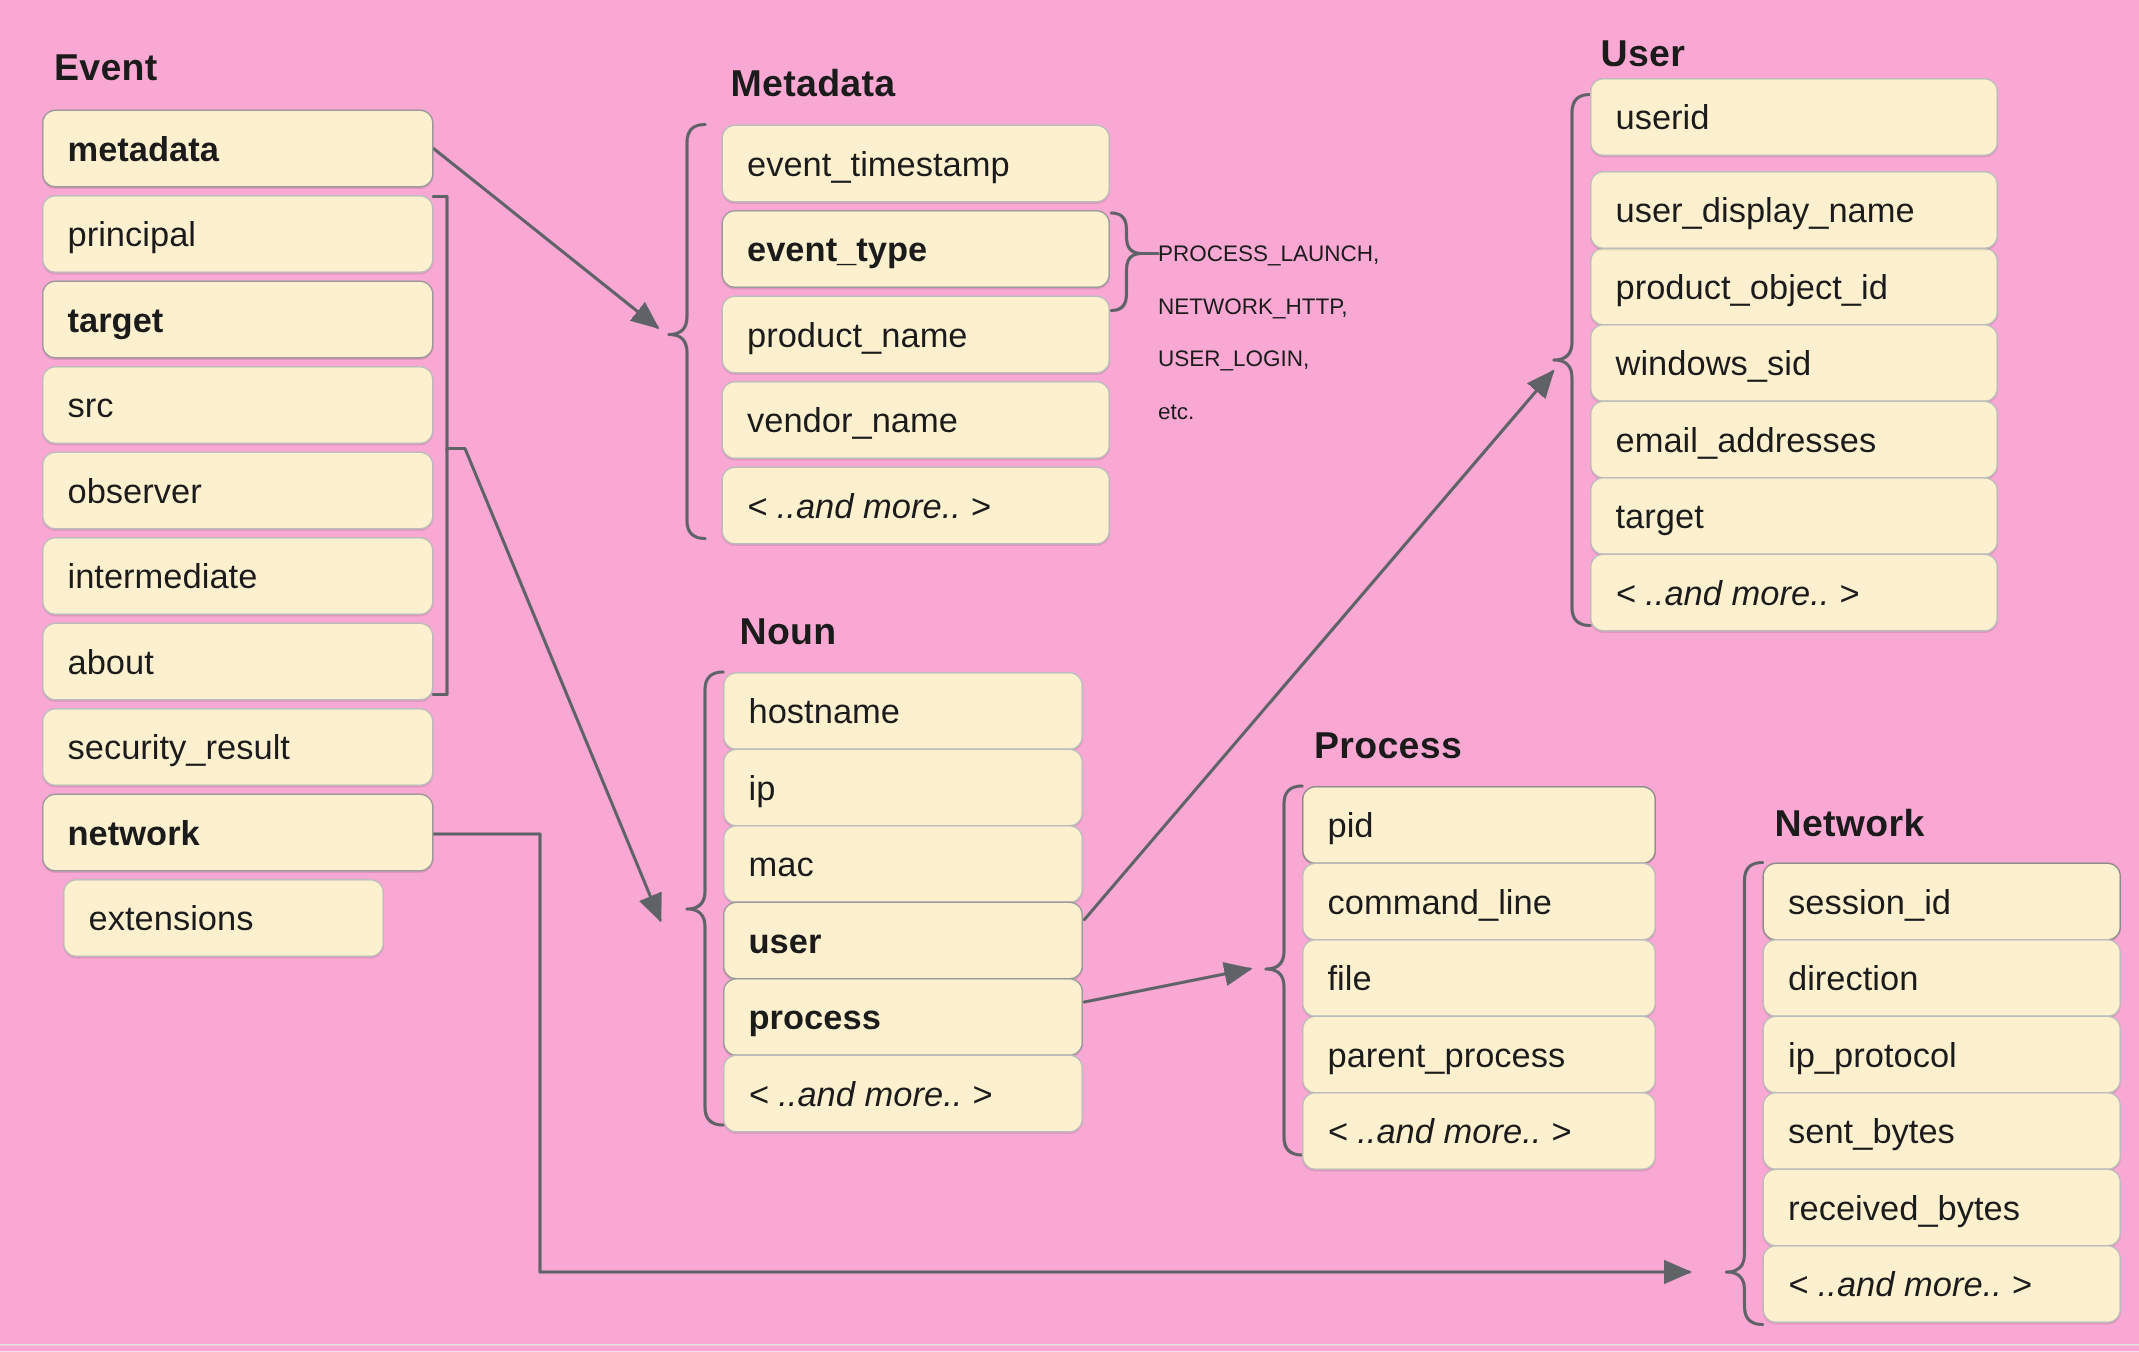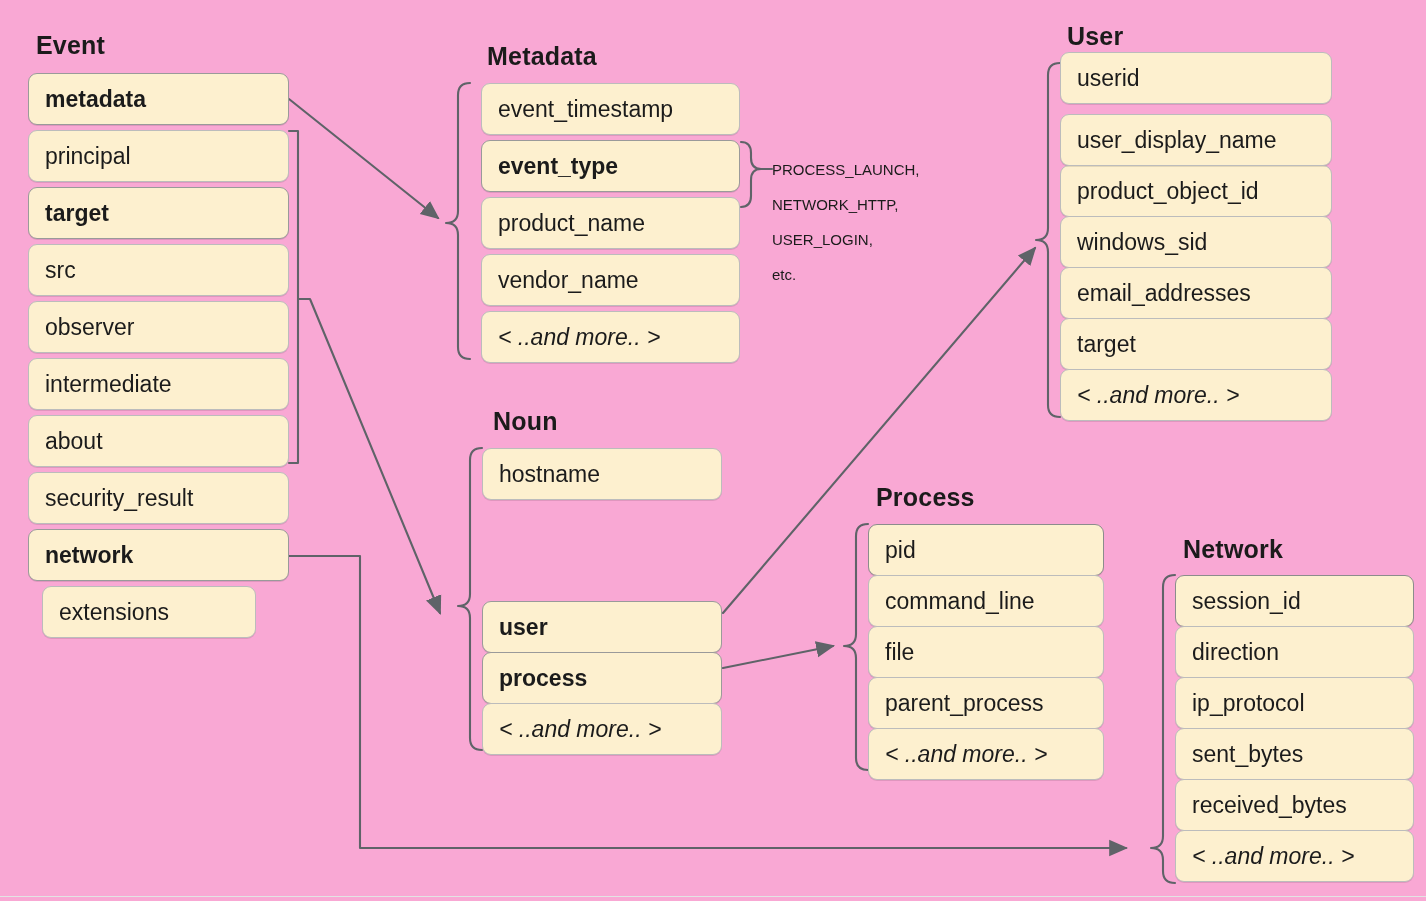--- a/index.html
+++ b/index.html
@@ -156,20 +156,22 @@
     <div class="field" style="left:1060px; top:114px; width:272px;">user_display_name</div>
     <div class="field" style="left:1060px; top:216px; width:272px;">windows_sid</div>
     <div class="field" style="left:1060px; top:267px; width:272px;">email_addresses</div>
     <div class="field" style="left:1060px; top:318px; width:272px;">target</div>
     <div class="field more" style="left:1060px; top:369px; width:272px;">&lt; ..and more.. &gt;</div>
   </div>
 
   <div class="group" style="left:0; top:0; width:760px; height:770px;">
     <div class="group-title" style="left:493px; top:407px;">Noun</div>
     <div class="field" style="left:482px; top:448px; width:240px;">hostname</div>
+    <div class="field" style="left:482px; top:499px; width:240px;">ip</div>
+    <div class="field" style="left:482px; top:550px; width:240px;">mac</div>
     <div class="field bold" style="left:482px; top:601px; width:240px;">user</div>
     <div class="field bold" style="left:482px; top:652px; width:240px;">process</div>
     <div class="field more" style="left:482px; top:703px; width:240px;">&lt; ..and more.. &gt;</div>
   </div>
 
   <div class="group" style="left:0; top:0; width:1140px; height:790px;">
     <div class="group-title" style="left:876px; top:483px;">Process</div>
     <div class="field strong-edge" style="left:868px; top:524px; width:236px;">pid</div>
     <div class="field" style="left:868px; top:575px; width:236px;">command_line</div>
     <div class="field" style="left:868px; top:626px; width:236px;">file</div>

